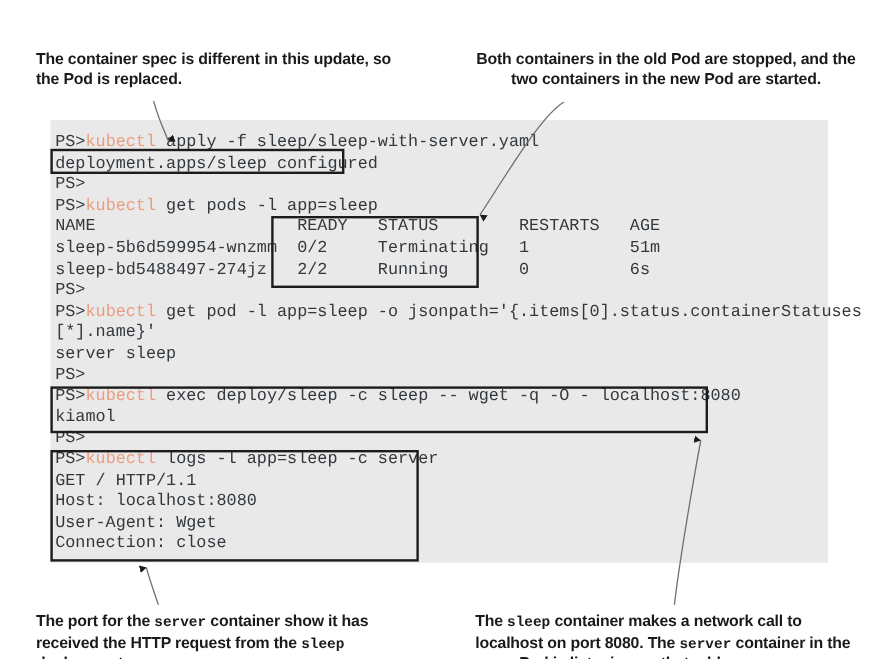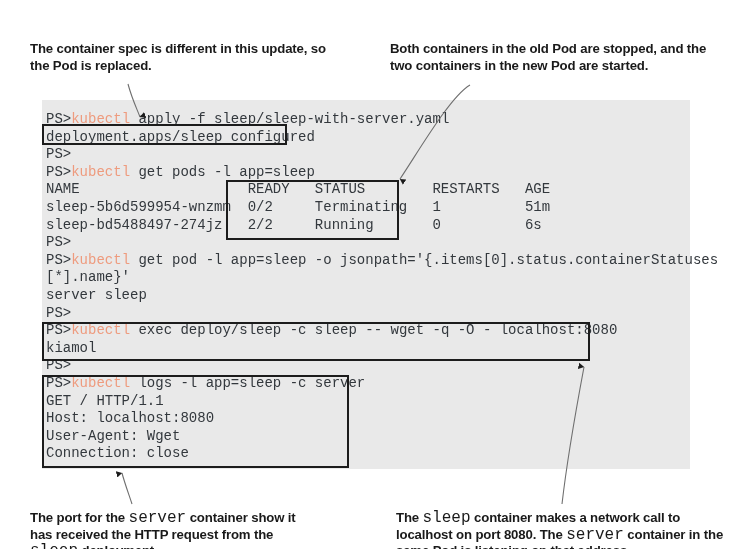--- a/index.html
+++ b/index.html
@@ -23,27 +23,27 @@
     position: absolute;
     font-family: "Liberation Sans", sans-serif;
     font-weight: bold;
     font-size: 13.2px;
     line-height: 16.5px;
     color: #1a1a1a;
     letter-spacing: -0.15px;
   }
   .annotation .mono {
     font-family: "Liberation Mono", "DejaVu Sans Mono", monospace;
-    font-weight: normal;
-    font-size: 16px;
+    font-weight: bold;
+    font-size: 12px;
     letter-spacing: 0;
   }
 
   #ann-top-left  { left: 30px;  top: 12px;  width: 300px; }
-  #ann-top-right { left: 390px; top: 12px;  width: 330px; }
+  #ann-top-right { left: 390px; top: 12px;  width: 330px; text-align: center; }
   #ann-bot-left  { left: 30px;  top: 481px; width: 290px; }
   #ann-bot-right { left: 396px; top: 481px; width: 330px; }
 
   
   #leaders {
     position: absolute;
     left: 0;
     top: 0;
     width: 735px;
     height: 549px;

